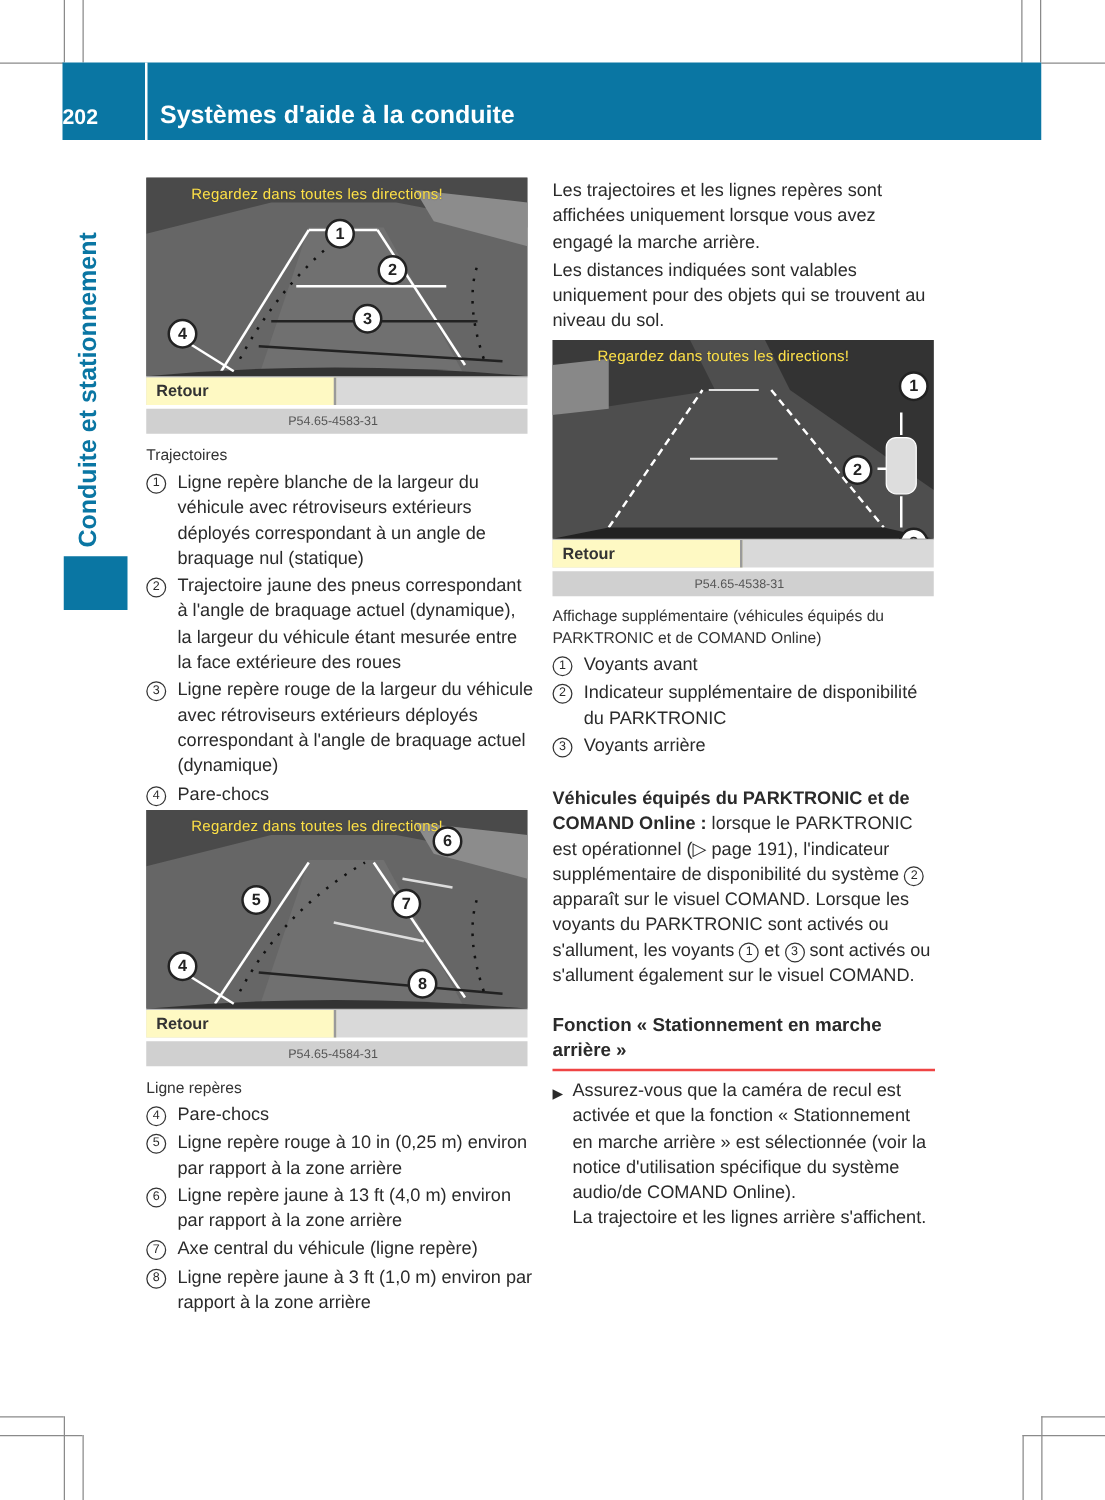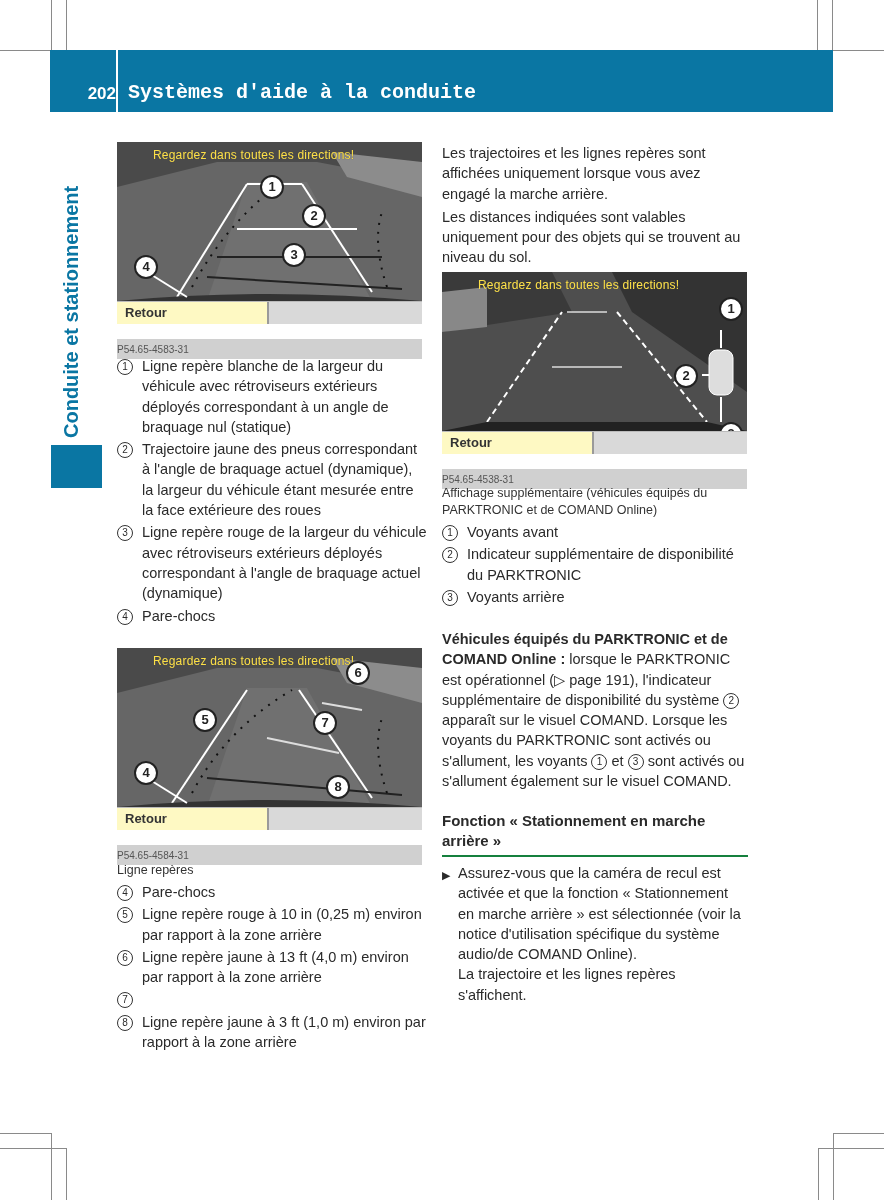--- a/index.html
+++ b/index.html
@@ -5,53 +5,53 @@
   html, body { margin:0; padding:0; background:#ffffff; }
   body { width:884px; height:1200px; position:relative; overflow:hidden;
          font-family:"Liberation Sans", "DejaVu Sans", sans-serif; color:#2a2a2a; }
 
   
   .crop { position:absolute; background:#8a8a8a; }
 
   
   .header { position:absolute; left:50px; top:50px; width:783px; height:62px; background:#0a76a3; }
   .header .sep { position:absolute; left:66px; top:0; width:2px; height:62px; background:#ffffff; }
-  .header .pageno { position:absolute; left:0; width:66px; top:34px; text-align:right;
+  .header .pageno { position:absolute; left:0; width:66px; top:34px; text-align:left;
                     color:#fff; font-size:17px; font-weight:bold; }
-  .header .title { position:absolute; left:78px; top:31px; color:#fff; font-size:20px; font-weight:bold;font-family:Liberation Mono, monospace; }
+  .header .title { position:absolute; left:78px; top:31px; color:#fff; font-size:20px; font-weight:bold; }
 
   
   .side-title { position:absolute; left:60px; top:438px; transform-origin:0 0; transform:rotate(-90deg);
                 color:#0a76a3; font-weight:bold; font-size:20px; white-space:nowrap; }
   .side-box { position:absolute; left:51px; top:445px; width:51px; height:43px; background:#0a76a3; }
 
   
   .fig { position:absolute; width:305px; }
   .fig .screen { position:relative; height:159px; background:#5a5a5a; overflow:hidden; }
   .fig .screen svg { position:absolute; left:0; top:0; }
   .fig .bar { height:22px; display:flex; background:#d9d9d9; border-top:1px solid #bbb; }
   .fig .bar .retour { width:152px; background:#fef9c3; border-right:2px solid #9a9a9a;
                       font-size:13px; font-weight:bold; color:#333; padding:3px 0 0 8px; box-sizing:border-box; }
-  .fig .caption { height:20px; background:#d0d0d0; margin-top:15px; font-size:10px; color:#555;
-                  text-align:left; padding:5px 6px 0 0; box-sizing:border-box; }
+  .fig .caption { height:20px; background:#d0d0d0; margin-top:3px; font-size:10px; color:#555;
+                  text-align:center; padding:5px 6px 0 0; box-sizing:border-box; }
   .warn { position:absolute; left:36px; top:6px; font-size:12px; color:#fde047; letter-spacing:0.2px;
           text-shadow:0 0 1px #444; }
   .num { position:absolute; width:20px; height:20px; border-radius:50%; background:#fff; border:2px solid #222;
          font-size:13px; font-weight:bold; color:#222; text-align:center; line-height:20px; }
 
   
   .col { position:absolute; font-size:14.5px; line-height:20.3px; }
   .col p { margin:0 0 3px 0; }
   .small { font-size:12.5px; line-height:17px; color:#333; margin:0 0 3px 0; }
   .item { display:flex; margin-bottom:2px; }
   .item .c { flex:0 0 25px; }
   .circ { display:inline-block; width:14px; height:14px; border:1px solid #333; border-radius:50%;
           font-size:10px; line-height:14px; text-align:center; vertical-align:1px; }
   .bold { font-weight:bold; }
-  .h3 { font-weight:bold; font-size:15px; line-height:20px; padding-bottom:4px; border-bottom:2px solid #15803d; margin:0 0 6px 0; }
+  .h3 { font-weight:bold; font-size:15px; line-height:20px; padding-bottom:4px; border-bottom:2px solid #ef4444; margin:0 0 6px 0; }
   .bullet { display:flex; }
   .bullet .c { flex:0 0 16px; font-size:11px; padding-top:2px; }
 </style>
 </head>
 <body>
 
 <div class="crop" style="left:51px;top:0;width:1px;height:50px"></div>
 <div class="crop" style="left:66px;top:0;width:1px;height:50px"></div>
 <div class="crop" style="left:817px;top:0;width:1px;height:50px"></div>
 <div class="crop" style="left:832px;top:0;width:1px;height:50px"></div>
@@ -99,20 +99,21 @@
     <div class="num" style="left:165px;top:101px">3</div>
     <div class="num" style="left:17px;top:113px">4</div>
   </div>
   <div class="bar">
       <div class="retour">Retour</div>
     </div>
   <div class="caption">P54.65-4583-31</div>
 </div>
 
 <div class="col" style="left:117px;top:356px;width:310px;">
+  <div class="small">Trajectoires</div>
   <div class="item">
       <span class="c"><span class="circ">1</span></span>
       <span>Ligne repère blanche de la largeur du véhicule avec rétroviseurs extérieurs déployés correspondant à un angle de braquage nul (statique)</span>
     </div>
   <div class="item">
       <span class="c"><span class="circ">2</span></span>
       <span>Trajectoire jaune des pneus correspondant à l'angle de braquage actuel (dynamique), la largeur du véhicule étant mesurée entre la face extérieure des roues</span>
     </div>
   <div class="item">
       <span class="c"><span class="circ">3</span></span>
@@ -163,20 +164,21 @@
   <div class="item">
       <span class="c"><span class="circ">5</span></span>
       <span>Ligne repère rouge à 10 in (0,25 m) environ par rapport à la zone arrière</span>
     </div>
   <div class="item">
       <span class="c"><span class="circ">6</span></span>
       <span>Ligne repère jaune à 13 ft (4,0 m) environ par rapport à la zone arrière</span>
     </div>
   <div class="item">
       <span class="c"><span class="circ">7</span></span>
+      <span>Axe central du véhicule (ligne repère)</span>
     </div>
   <div class="item">
       <span class="c"><span class="circ">8</span></span>
       <span>Ligne repère jaune à 3 ft (1,0 m) environ par rapport à la zone arrière</span>
     </div>
 </div>
 
 <div class="col" style="left:442px;top:143px;width:308px;">
   <p>Les trajectoires et les lignes repères sont affichées uniquement lorsque vous avez engagé la marche arrière.</p>
   <p>Les distances indiquées sont valables uniquement pour des objets qui se trouvent au niveau du sol.</p>
@@ -229,16 +231,16 @@
 <div class="col" style="left:442px;top:611px;width:308px;margin-top:18px;">
   <p><span class="bold">Véhicules équipés du PARKTRONIC et de COMAND Online :</span><span> lorsque le PARKTRONIC est opérationnel (▷ page 191), l'indicateur supplémentaire de disponibilité du système </span><span class="circ">2</span><span> apparaît sur le visuel COMAND. Lorsque les voyants du PARKTRONIC sont activés ou s'allument, les voyants </span><span class="circ">1</span><span> et </span><span class="circ">3</span><span> sont activés ou s'allument également sur le visuel COMAND.</span></p>
 </div>
 
 <div class="col" style="left:442px;top:811px;width:306px;">
   <div class="h3">Fonction « Stationnement en marche arrière »</div>
   <div class="bullet">
     <span class="c">▶</span>
     <div>
       <div>Assurez-vous que la caméra de recul est activée et que la fonction « Stationnement en marche arrière » est sélectionnée (voir la notice d'utilisation spécifique du système audio/de COMAND Online).</div>
-      <div>La trajectoire et les lignes repères s'affichent.</div>
+      <div>La trajectoire et les lignes arrière s'affichent.</div>
     </div>
   </div>
 </div>
 
 </body></html>

